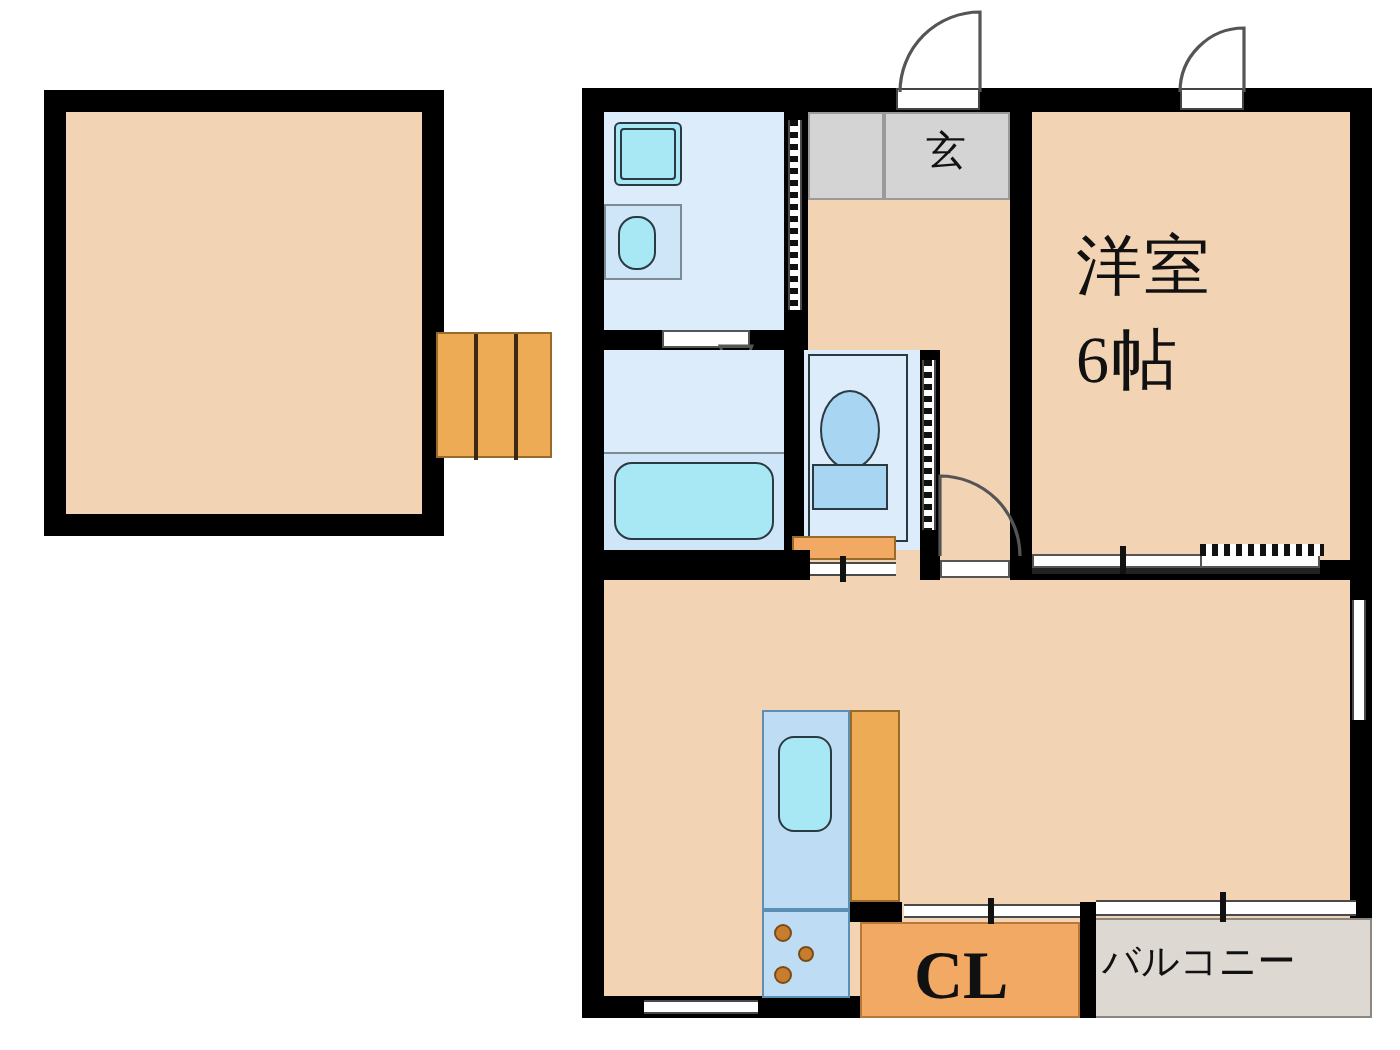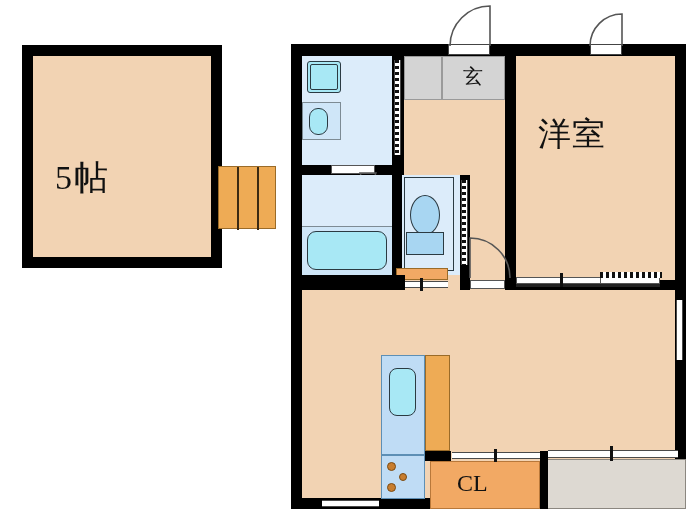--- a/index.html
+++ b/index.html
@@ -22,21 +22,21 @@
 
   .b-dark{border:1.5px solid #2b3a42;}
   .b-thin{border:1px solid #7d8b94;}
 
   
   .lbl{position:absolute;color:#111;line-height:1.05;
        font-family:"Liberation Serif","DejaVu Serif",serif;white-space:nowrap;}
   .lbl-loft{font-size:34px;letter-spacing:2px;}
   .lbl-room{font-size:33px;letter-spacing:1px;}
   .lbl-ldk{font-size:46px;letter-spacing:1px;font-weight:400;}
-  .lbl-cl{font-size:24px;}
+  .lbl-cl{font-size:34px;font-weight:bold;}
   .lbl-balc{font-size:19px;letter-spacing:0px;}
   .lbl-gen{font-size:20px;}
 
   
   .win{background:#ffffff;border-top:1.5px solid #4a4a4a;border-bottom:1.5px solid #4a4a4a;}
   .winv{background:#ffffff;border-left:1.5px solid #4a4a4a;border-right:1.5px solid #4a4a4a;}
 
   svg{overflow:visible;}
 </style>
 </head>
@@ -45,32 +45,32 @@
 <div id="plan">
 
   <div class="abs wall" style="left:22px;top:45px;width:200px;height:223px;"></div>
   <div class="abs floor" style="left:33px;top:56px;width:178px;height:201px;"></div>
 
   <div class="abs" style="left:218px;top:166px;width:58px;height:63px;background:#eeab55;border:1px solid #9a6b28;">
     <div class="abs" style="left:18px;top:0;width:1.6px;height:63px;background:#3b2a12;"></div>
     <div class="abs" style="left:38px;top:0;width:1.6px;height:63px;background:#3b2a12;"></div>
   </div>
 
-  <span class="lbl lbl-loft" style="left:55px;top:160px;">5帖</span>
 
   <div class="abs wall" style="left:291px;top:44px;width:395px;height:465px;"></div>
 
   <div class="abs floor" style="left:302px;top:290px;width:373px;height:208px;"></div>
 
   <div class="abs floor" style="left:404px;top:100px;width:101px;height:190px;"></div>
 
   <div class="abs floor" style="left:516px;top:56px;width:159px;height:224px;"></div>
   <div class="abs wall" style="left:505px;top:44px;width:11px;height:246px;"></div>
 
   <span class="lbl lbl-room" style="left:538px;top:117px;">洋室</span>
+  <span class="lbl lbl-room" style="left:538px;top:164px;">6帖</span>
 
   <div class="abs white" style="left:590px;top:44px;width:32px;height:11px;border:1px solid #444;"></div>
   <svg class="abs" style="left:588px;top:10px;width:40px;height:40px;">
     <path d="M34,36 L34,4 A32,32 0 0,0 2,36" fill="none" stroke="#555" stroke-width="1.6"></path>
   </svg>
 
   <div class="abs" style="left:516px;top:277px;width:92px;height:7px;background:#fff;border:1px solid #555;"></div>
   <div class="abs" style="left:600px;top:277px;width:60px;height:7px;background:#fff;border:1px solid #555;"></div>
   <div class="abs" style="left:516px;top:284px;width:144px;height:3px;background:#222;"></div>
   <div class="abs" style="left:560px;top:273px;width:2.5px;height:14px;background:#111;"></div>
@@ -141,20 +141,21 @@
 
   <div class="abs" style="left:425px;top:355px;width:25px;height:96px;background:#eeab55;border:1px solid #9a6b28;"></div>
   <div class="abs wall" style="left:425px;top:451px;width:26px;height:10px;"></div>
 
   <div class="abs cl" style="left:430px;top:461px;width:110px;height:48px;border:1px solid #b8783a;"></div>
   <span class="lbl lbl-cl" style="left:457px;top:471px;">CL</span>
   <div class="abs win" style="left:452px;top:452px;width:88px;height:7px;"></div>
   <div class="abs" style="left:494px;top:449px;width:2.5px;height:13px;background:#111;"></div>
 
   <div class="abs balcony" style="left:545px;top:459px;width:141px;height:50px;border:1.5px solid #8b8780;"></div>
+  <span class="lbl lbl-balc" style="left:551px;top:472px;">バルコニー</span>
   <div class="abs wall" style="left:540px;top:451px;width:8px;height:58px;"></div>
   <div class="abs win" style="left:548px;top:450px;width:130px;height:8px;"></div>
   <div class="abs" style="left:610px;top:446px;width:2.5px;height:15px;background:#111;"></div>
 
   <div class="abs win" style="left:322px;top:500px;width:57px;height:7px;"></div>
 
   <div class="abs winv" style="left:676px;top:300px;width:7px;height:60px;"></div>
 
   <div class="abs win" style="left:300px;top:44px;width:0px;height:0px;"></div>
 

